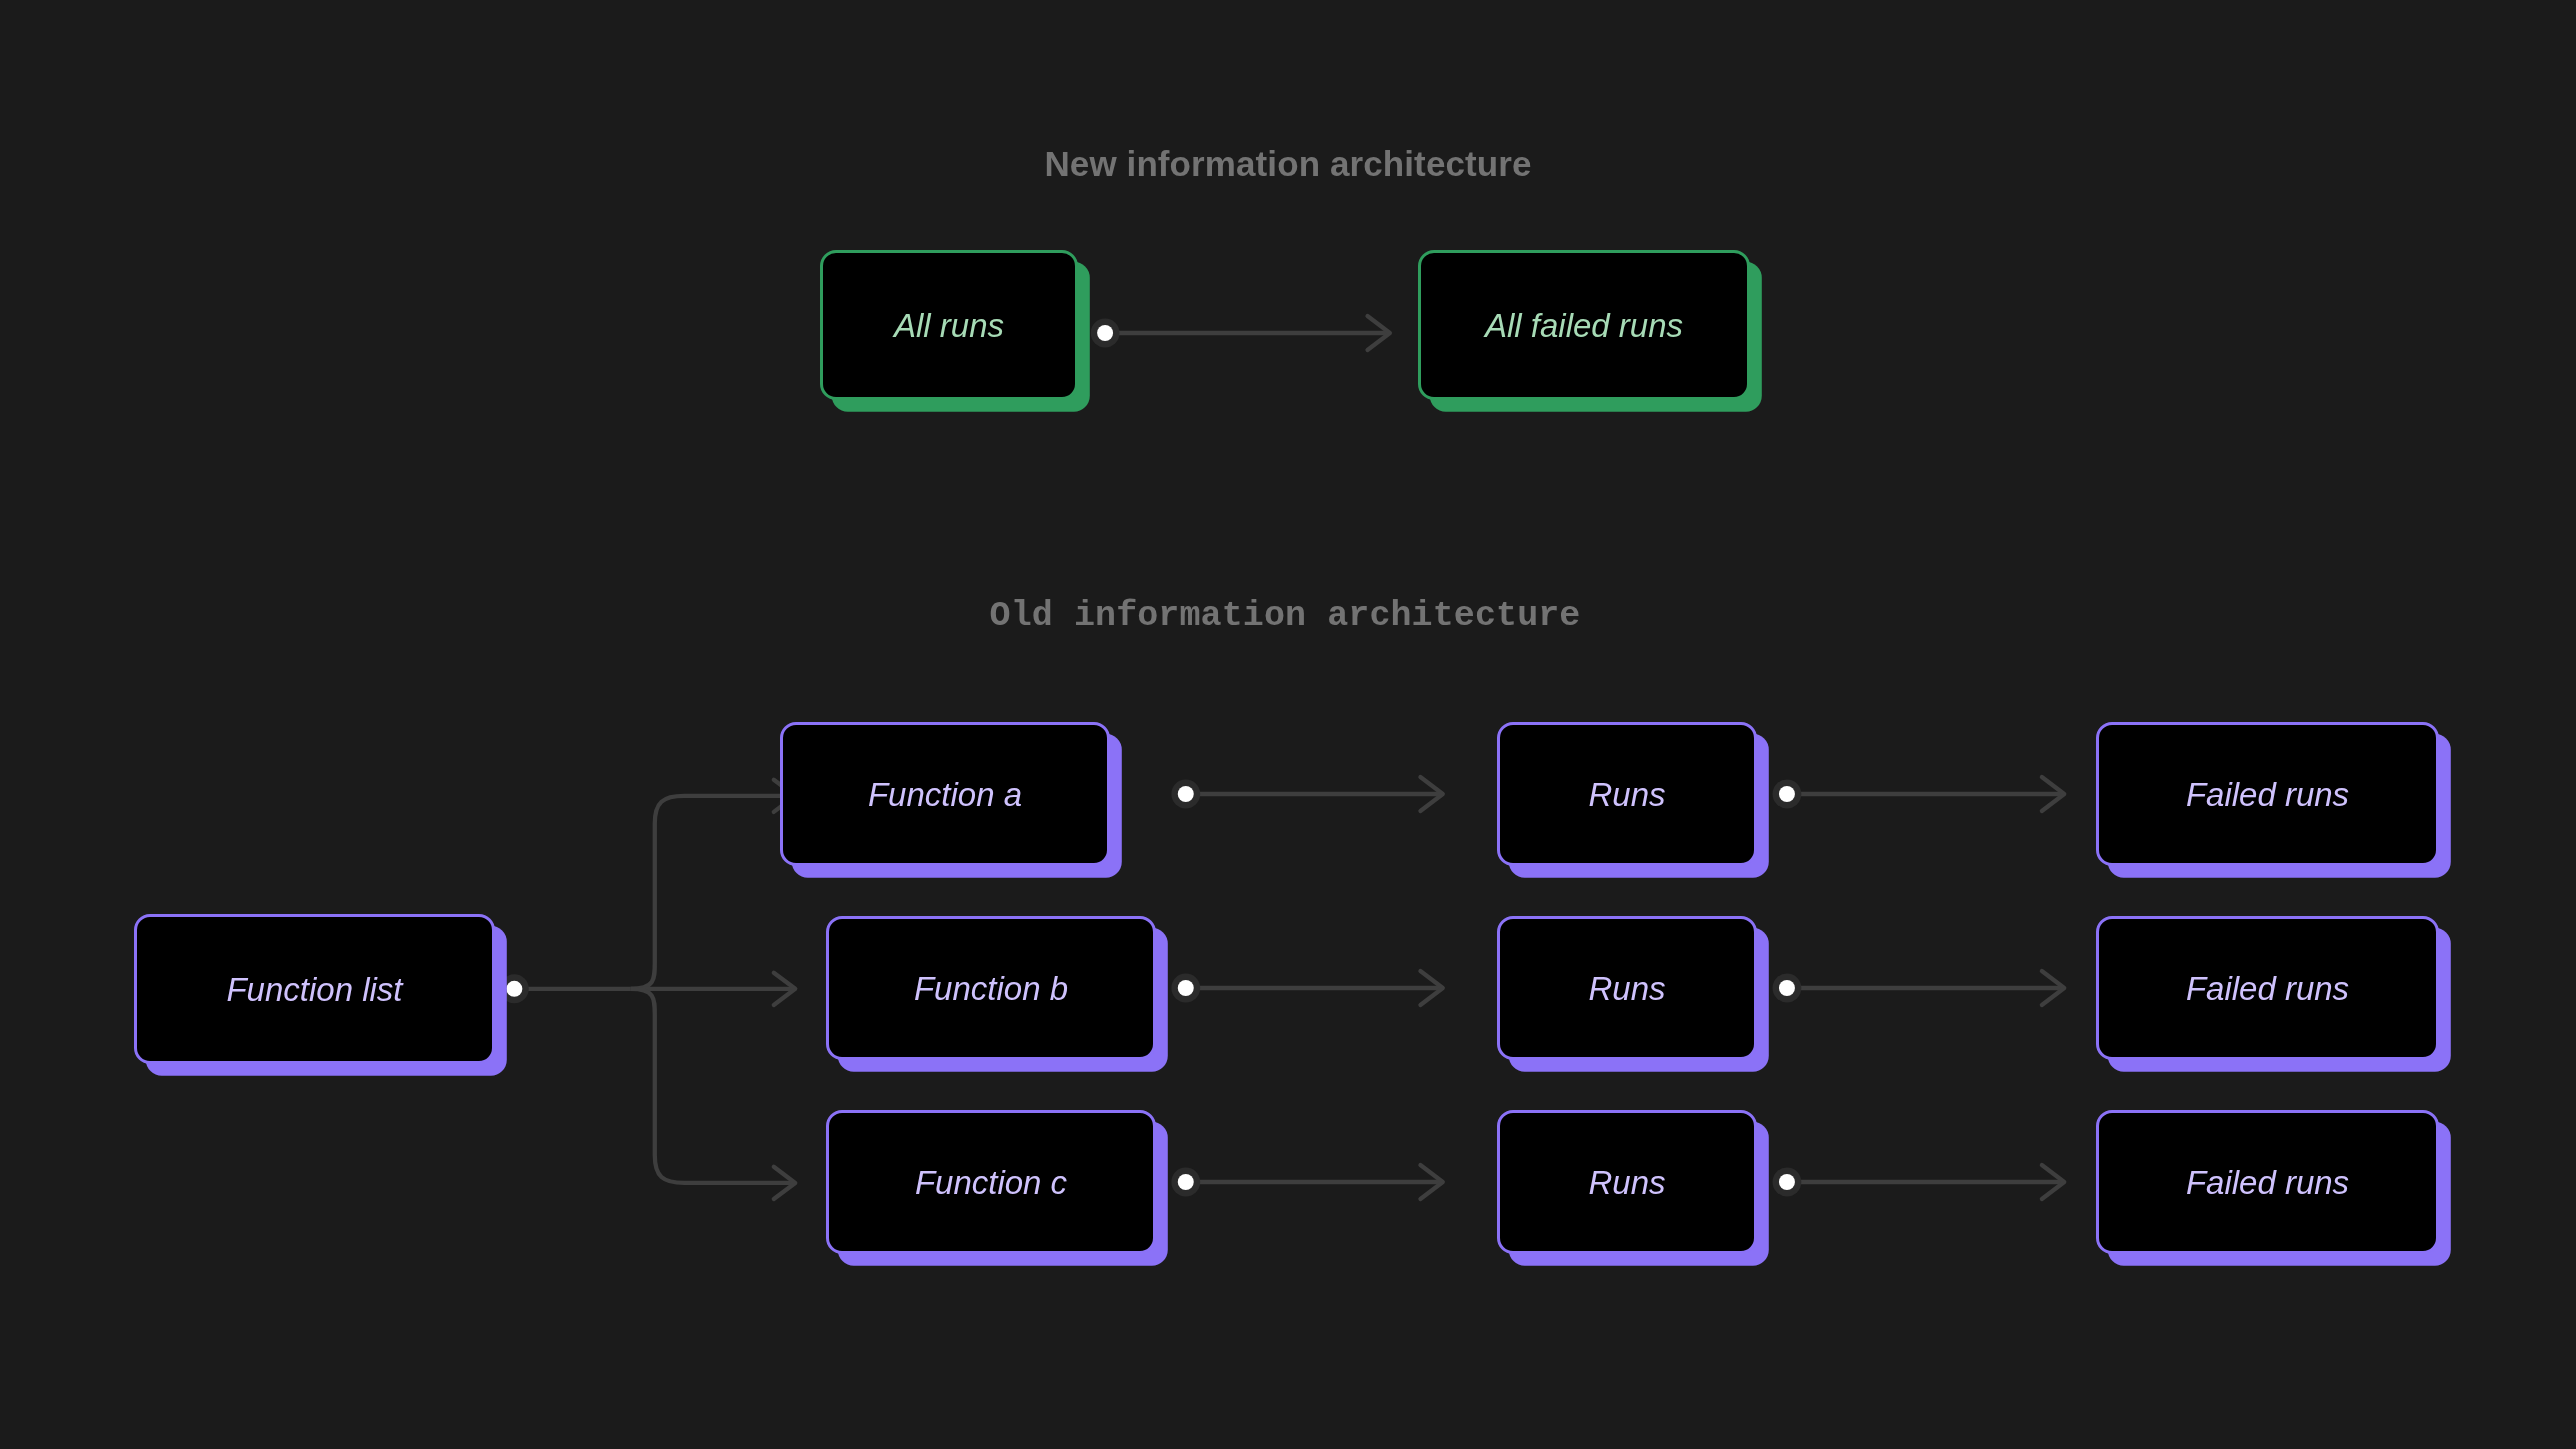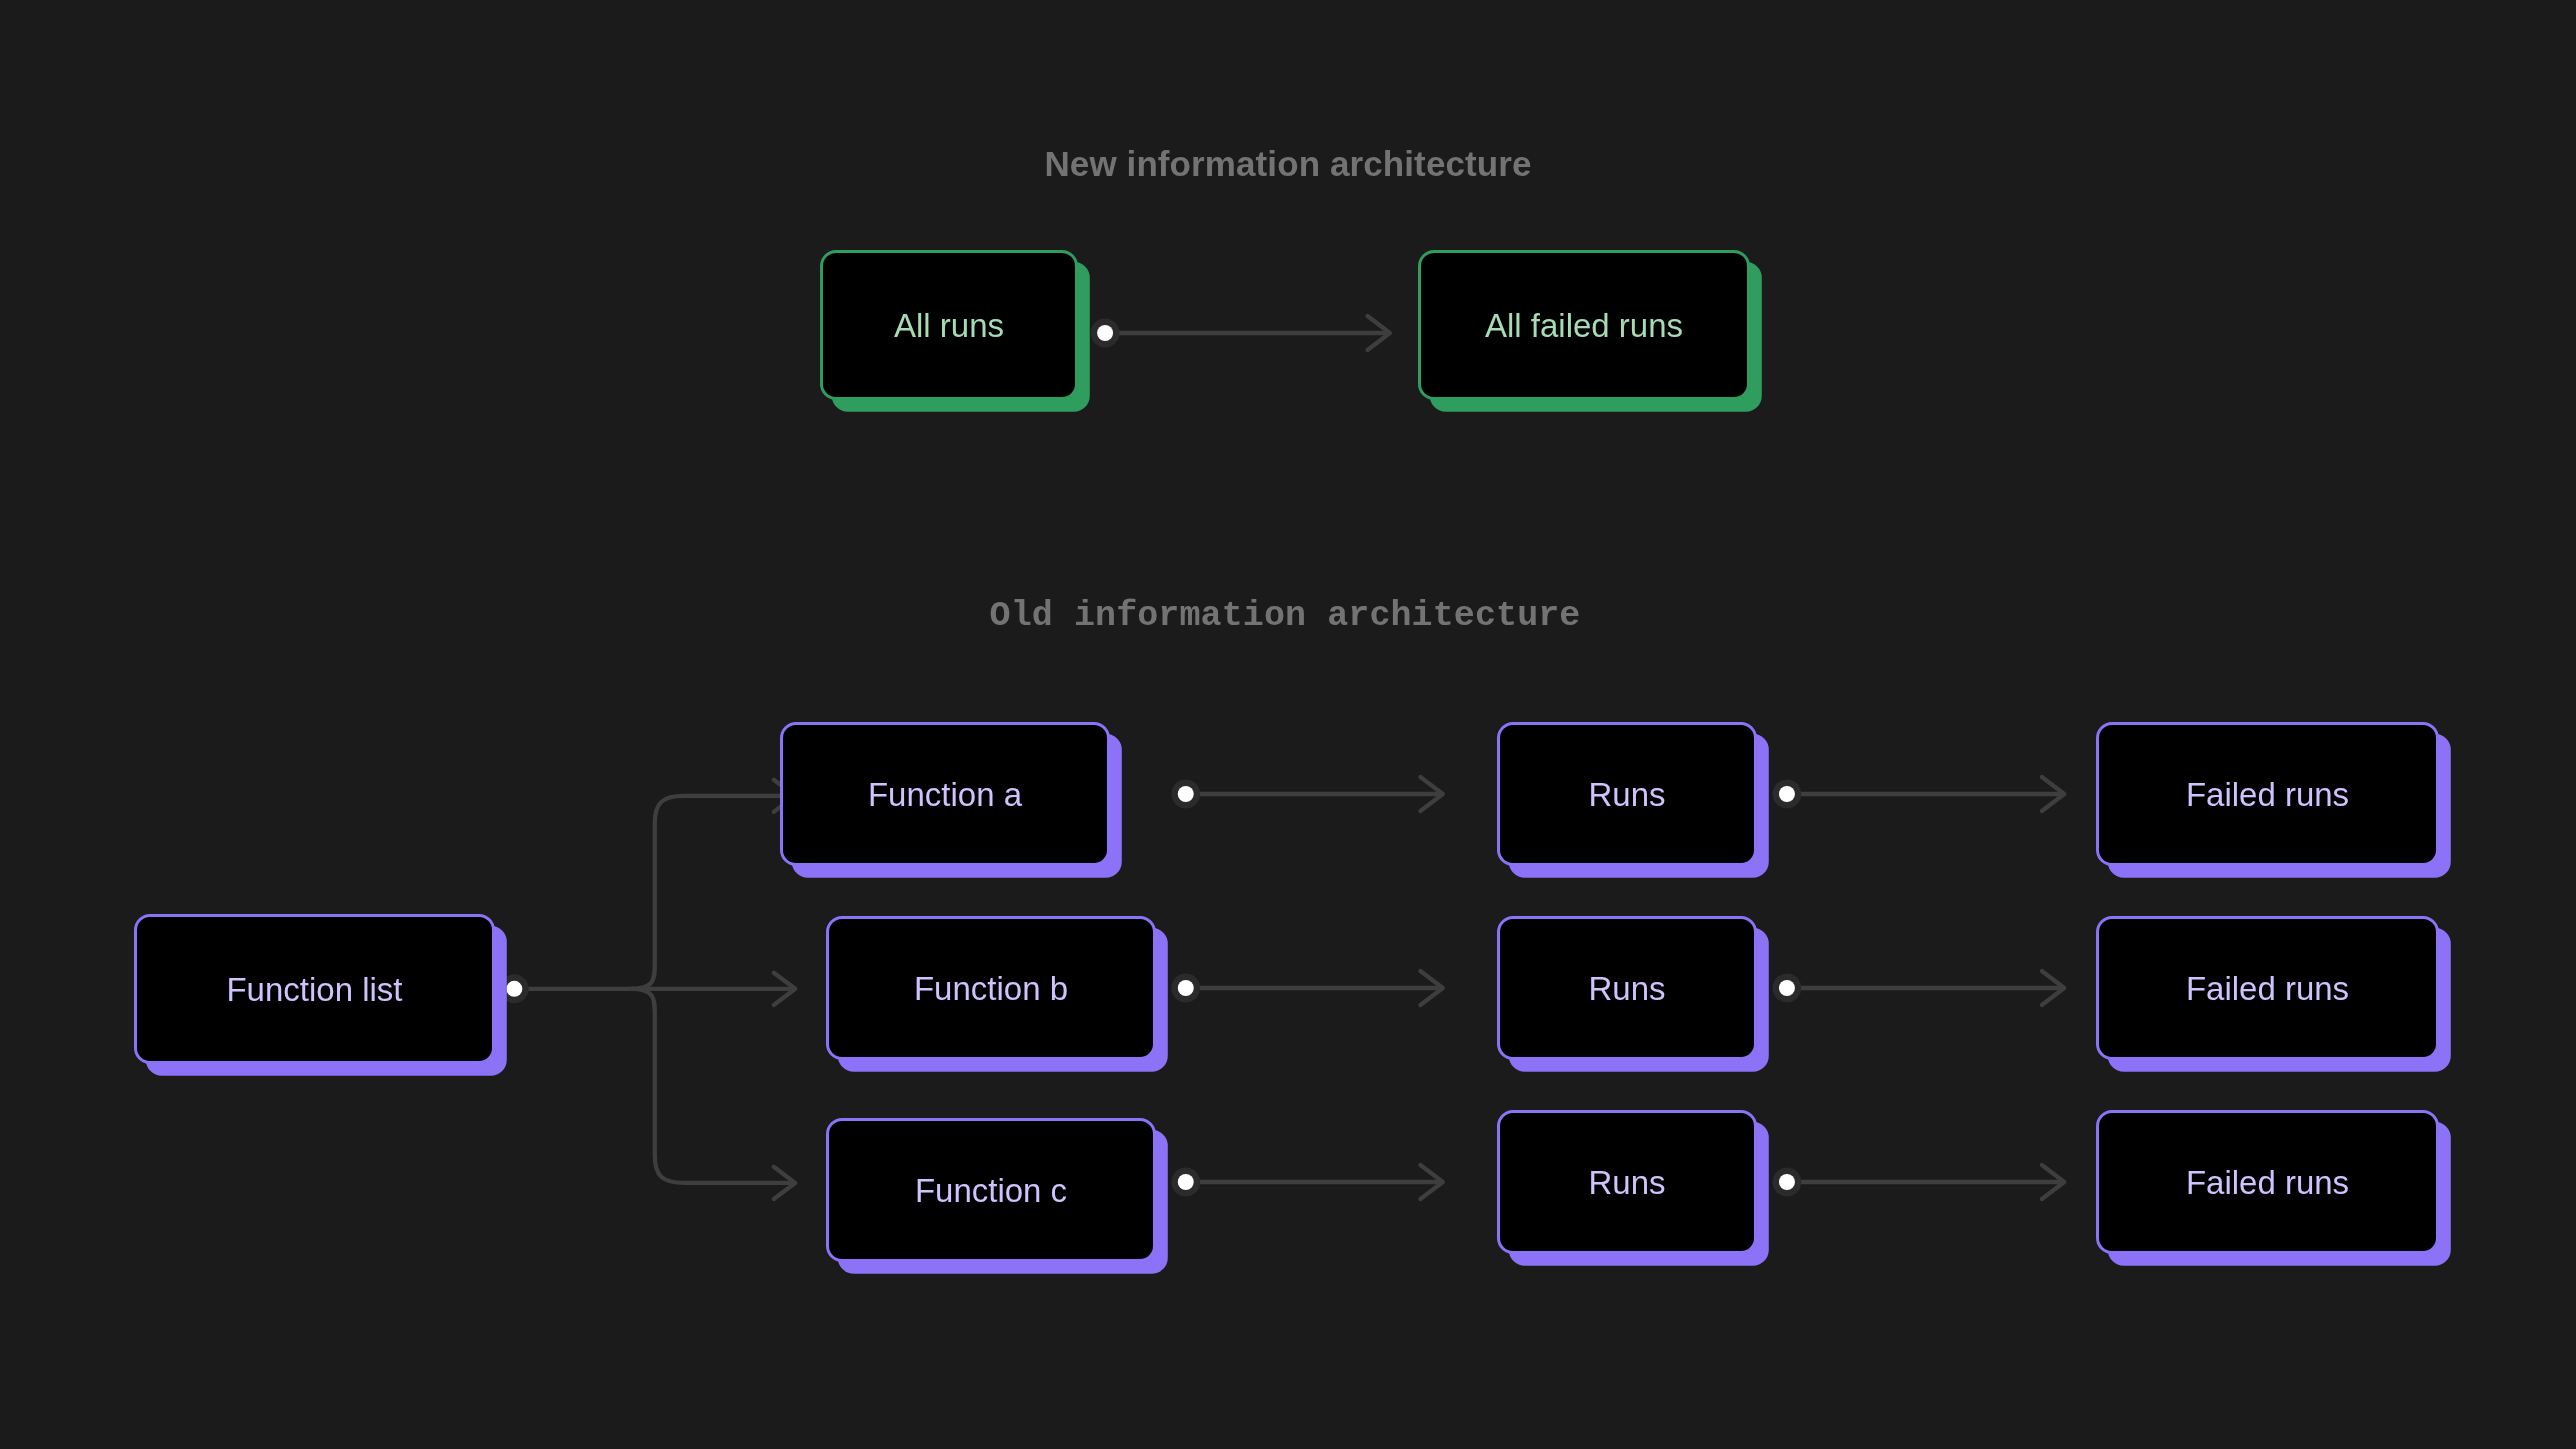--- a/index.html
+++ b/index.html
@@ -32,20 +32,21 @@
     border-radius:16px;
     border-width:3.8px;
     border-style:solid;
     z-index:5;
   }
   .node .label {
     font-size:33px;
     font-weight:400;
     white-space:nowrap;
     line-height:1;
+    font-style:italic;
   }
   .node.green {
     border-color:#2f9d5d;
     box-shadow:11.8px 11.8px 0 0 #2f9d5d;
   }
   .node.green .label { color:#a7dbb6; }
   .node.purple {
     border-color:#8b72f7;
     box-shadow:11.8px 11.8px 0 0 #8b72f7;
   }
@@ -104,21 +105,21 @@
     <circle class="dot-ring" cx="28" cy="438" r="27"></circle>
     <circle class="dot-core" cx="28" cy="438" r="15"></circle>
   </svg>
 
   <div class="node purple" style="left:780px; top:722px; width:330px; height:144px;">
     <span class="label">Function a</span>
   </div>
   <div class="node purple" style="left:826px; top:916px; width:330px; height:144px;">
     <span class="label">Function b</span>
   </div>
-  <div class="node purple" style="left:826px; top:1110px; width:330px; height:144px;margin-top:8px;">
+  <div class="node purple" style="left:826px; top:1110px; width:330px; height:144px;">
     <span class="label">Function c</span>
   </div>
 
   <svg class="conn" style="left:1170px; top:770px;" width="303" height="48" viewBox="0 0 565 90">
     <line x1="42" y1="45" x2="508" y2="45"></line>
     <path class="head" d="M 468 13 L 510 45 L 468 77"></path>
     <circle class="dot-ring" cx="28" cy="45" r="27"></circle>
     <circle class="dot-core" cx="28" cy="45" r="15"></circle>
   </svg>
   <svg class="conn" style="left:1170px; top:964px;" width="303" height="48" viewBox="0 0 565 90">

